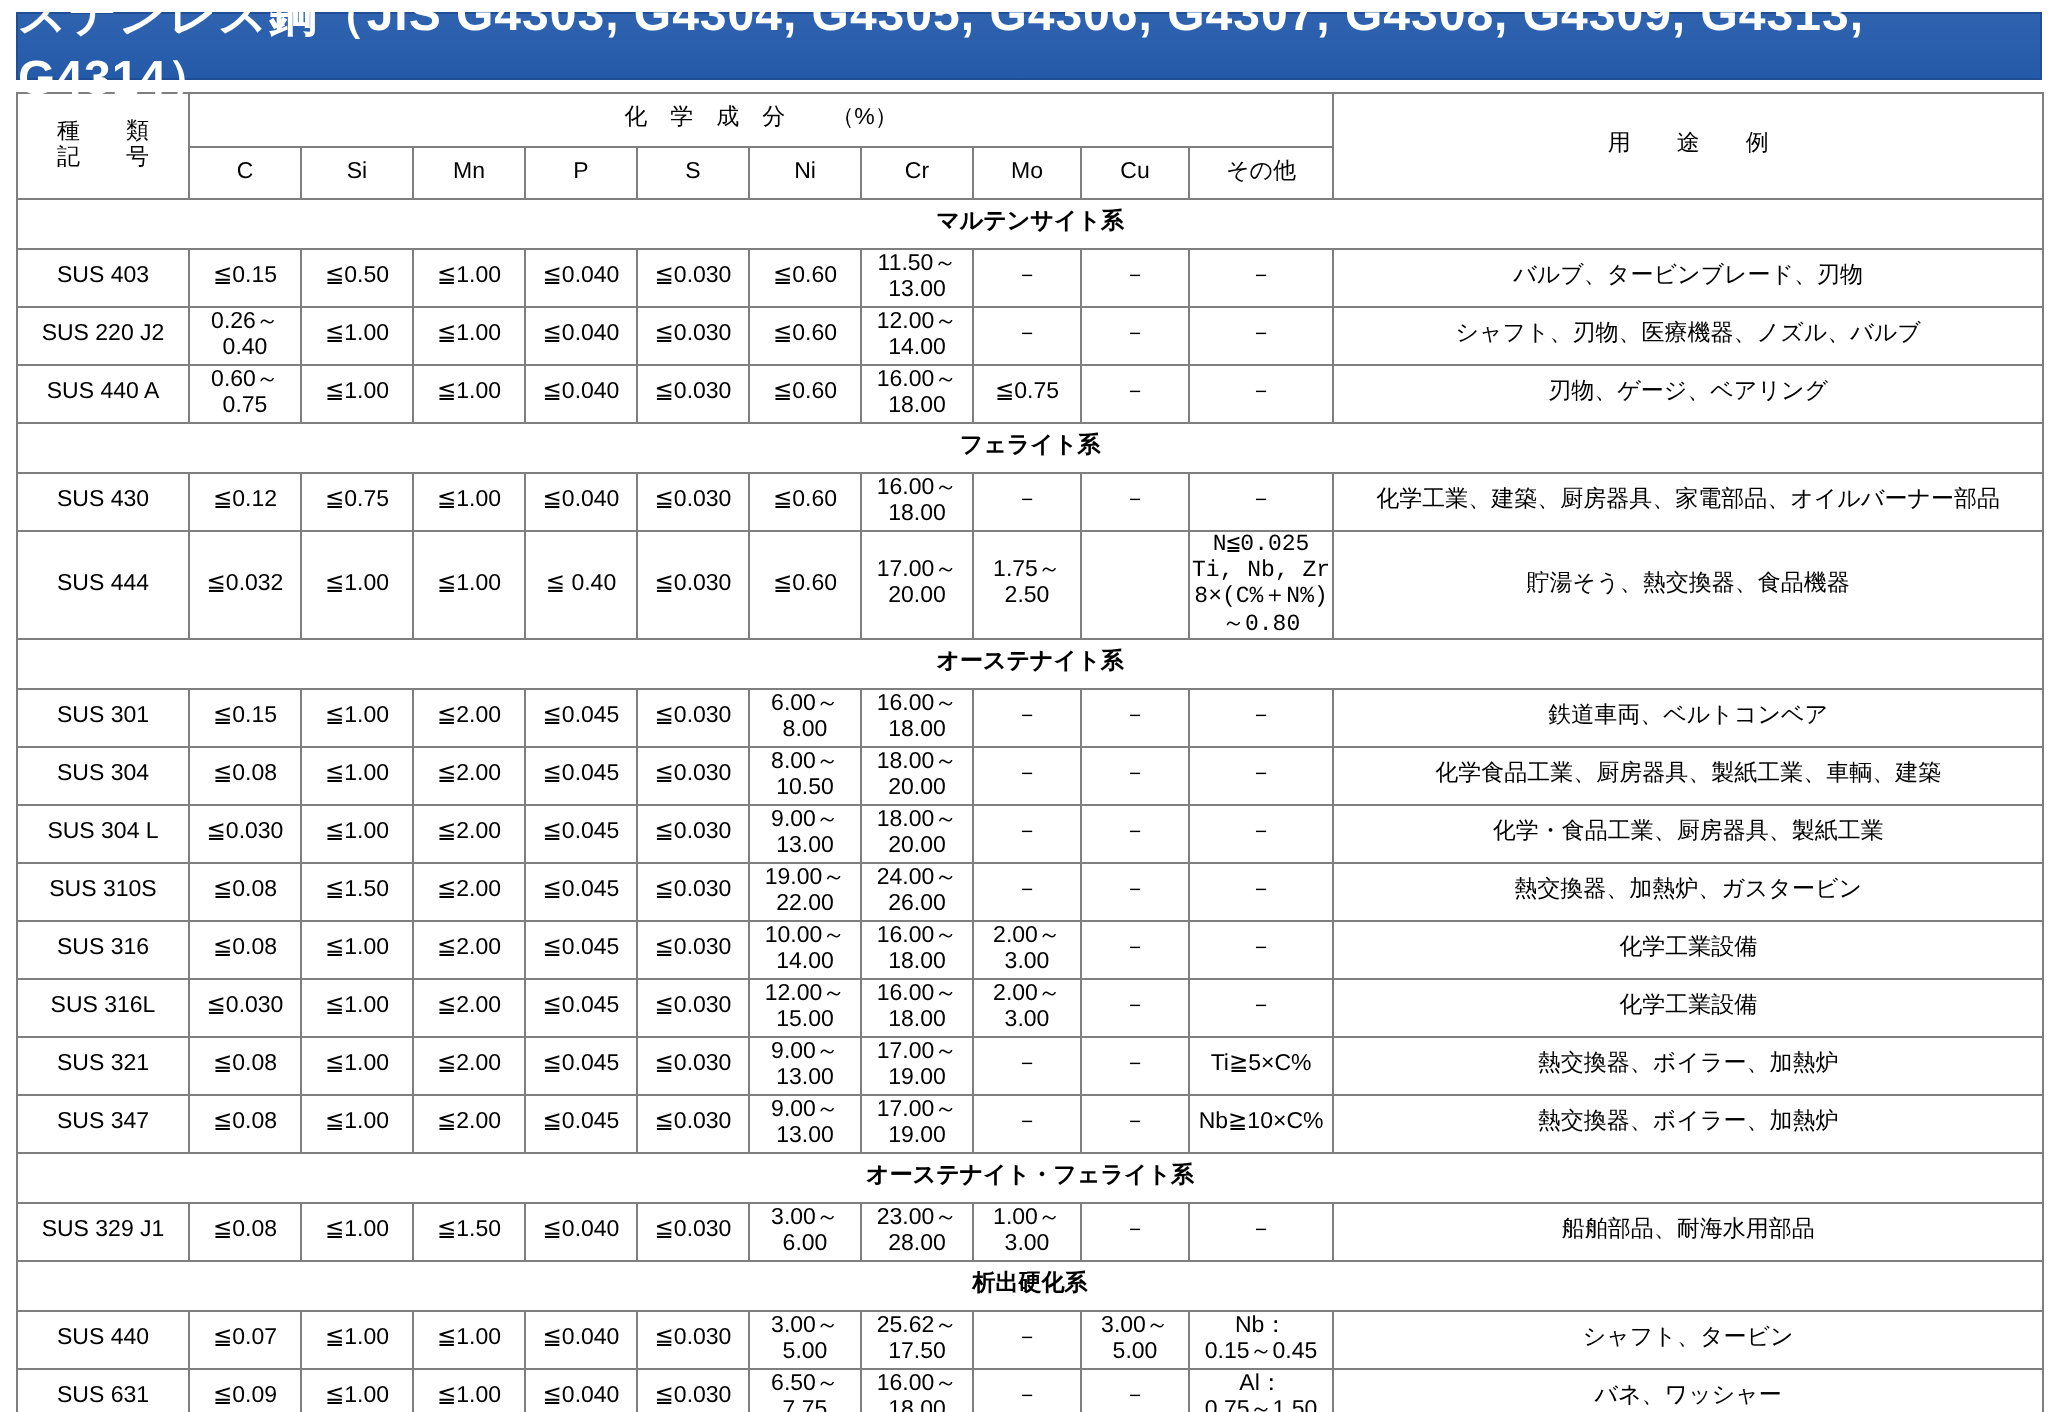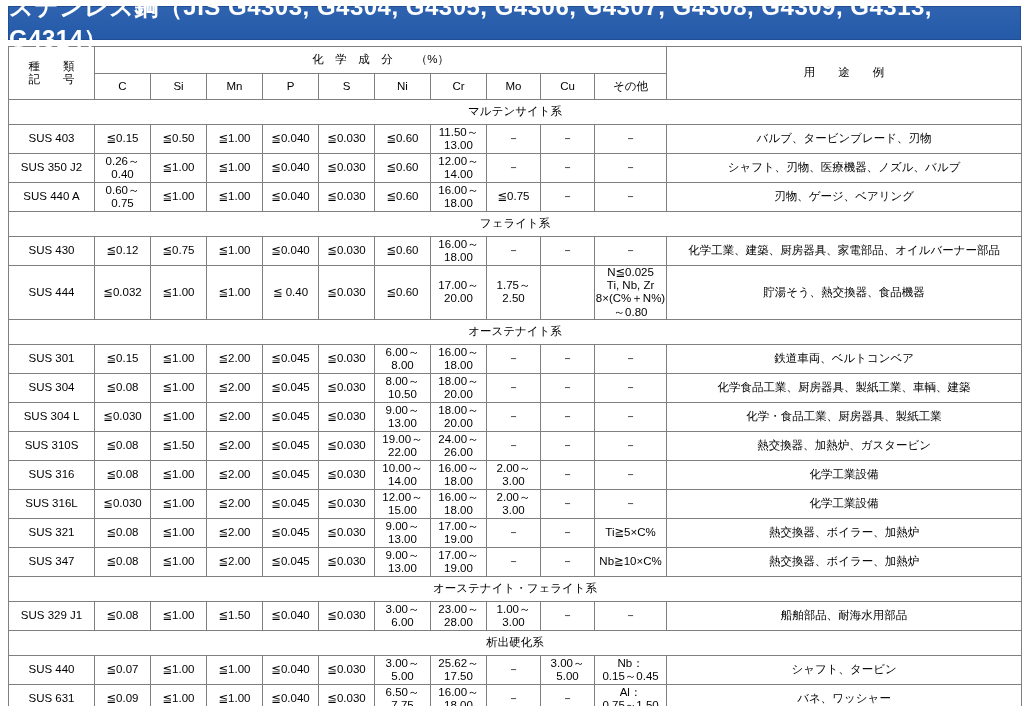--- a/index.html
+++ b/index.html
@@ -62,30 +62,30 @@
     padding-left: 8px;
     height: 28px;
     font-size: 12.5px;
   }
   .group-row td {
     background: #fdf6d8;
     text-align: left;
     padding-left: 8px;
     font-size: 13px;
     height: 25px;
-    font-weight: normal;
+    font-weight: bold;
   }
   .use-cell {
     text-align: left;
     padding-left: 10px;
     font-size: 12.5px;
   }
   .num { font-size: 11.5px; white-space: nowrap; }
   .twoline { font-size: 10.5px; line-height: 1.2; }
-  .tiny { font-size: 8px; line-height: 1.25; }
+  .tiny { font-size: 8px; line-height: 1.25; font-family: Liberation Mono, monospace; }
   .data-row td { height: 29px; }
 </style>
 </head>
 <body>
 
 <div class="page">
 
   <div class="title-bar">
     <div class="title">ステンレス鋼（JIS G4303, G4304, G4305, G4306, G4307, G4308, G4309, G4313, G4314）</div>
   </div>
@@ -160,21 +160,21 @@
           </td>
           <td class="num">
             <div>－</div>
           </td>
           <td class="num">
             <div>－</div>
           </td>
           <td class="use-cell">バルブ、タービンブレード、刃物</td>
         </tr>
         <tr class="data-row">
-          <td class="grade-cell">SUS 350 J2</td>
+          <td class="grade-cell">SUS 220 J2</td>
           <td class="twoline">
             <div>0.26～</div>
             <div>0.40</div>
           </td>
           <td class="num">
             <div>≦1.00</div>
           </td>
           <td class="num">
             <div>≦1.00</div>
           </td>

